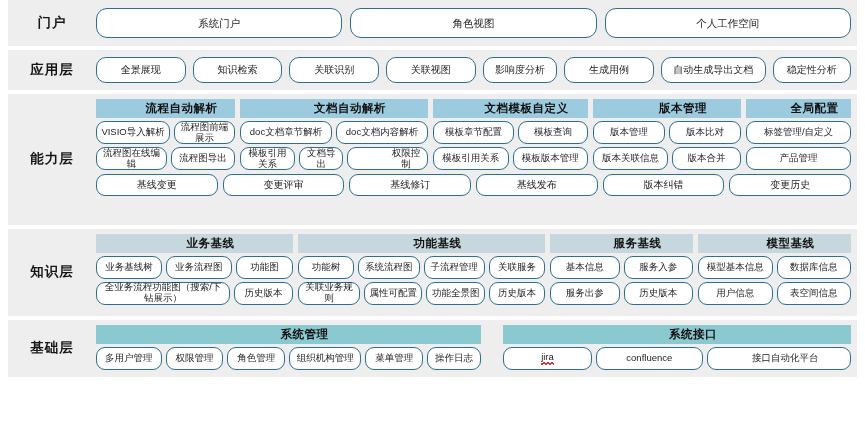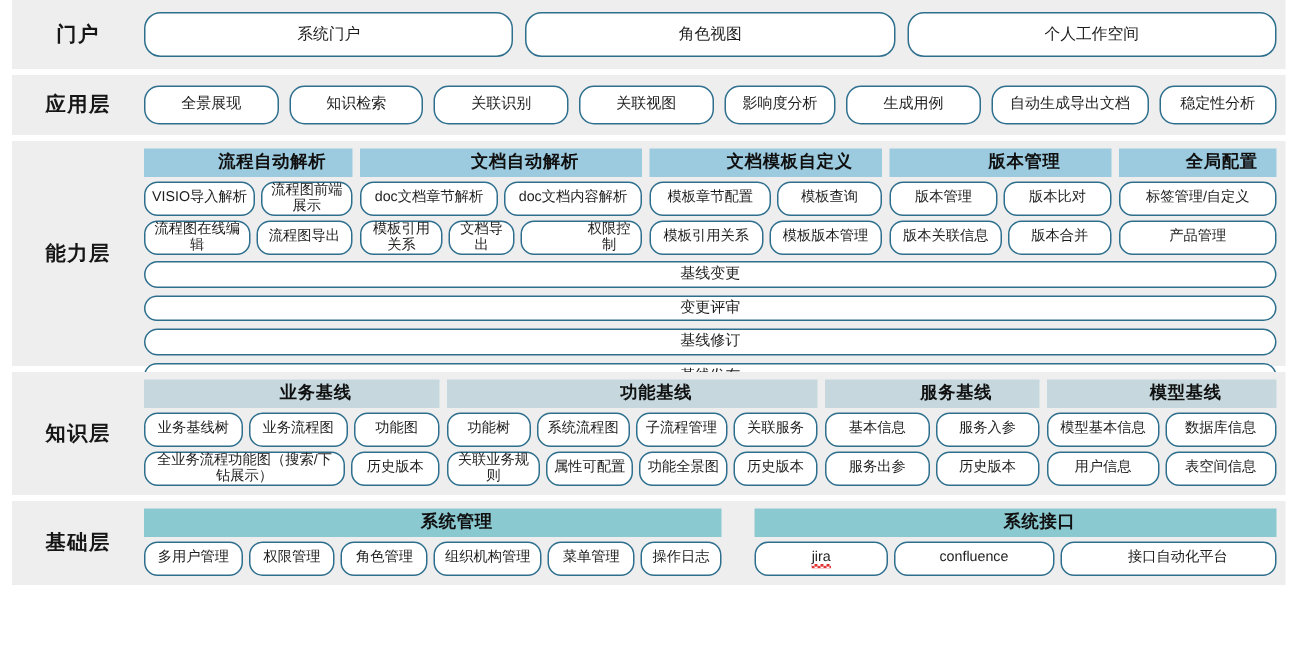--- a/index.html
+++ b/index.html
@@ -89,21 +89,21 @@
 
   .lifecycle{display:flex;flex-direction:column;gap:3px;}
   .lifecycle-head{
     background:#9ccbdf;
     color:#101010;
     font-size:11.5px;
     font-weight:bold;
     text-align:center;
     line-height:19px;height:19px;
   }
-  .lifecycle-row{display:flex;gap:5px;flex-direction:column;}
+  .lifecycle-row{display:flex;gap:5px;}
   .lifecycle-row .pill{flex:1 1 0;height:22px;font-size:10px;}
 
   
   .know .band-body{padding:5px 6px 6px 0;gap:5px;}
   .know .group-head{background:#c6d8dd;}
   .know .group-row .pill{height:23px;}
 
   
   .infra .band-body{padding:5px 6px 6px 0;gap:22px;}
   .infra .group-head{background:#8bc9d1;}

